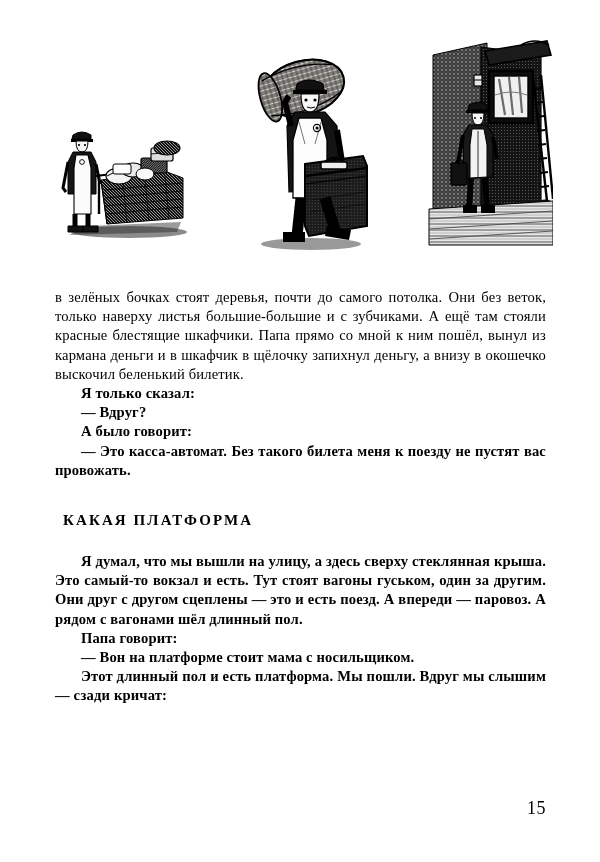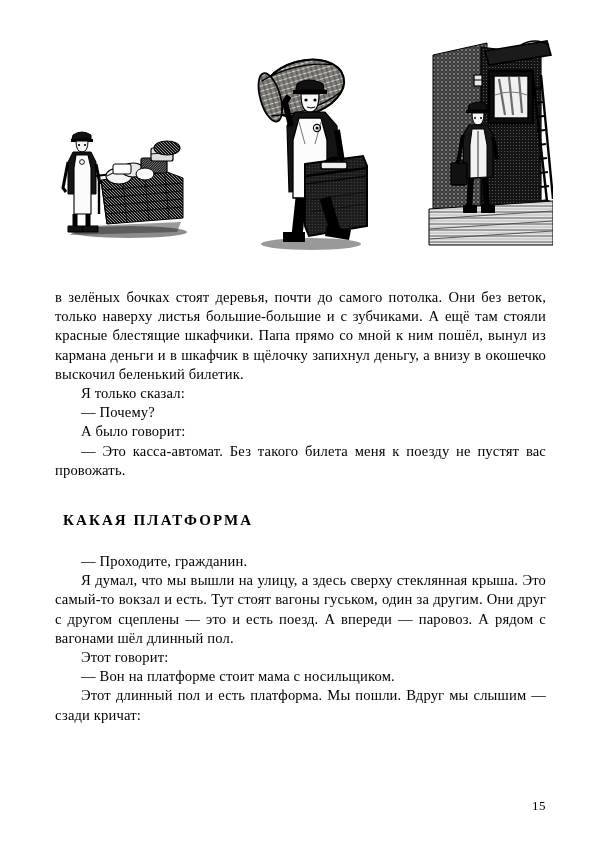--- a/index.html
+++ b/index.html
@@ -43,21 +43,21 @@
   }
   p {
     margin: 0;
     font-size: 14.6px;
     line-height: 19.2px;
     text-align: justify;
     text-justify: inter-word;
     letter-spacing: 0.15px;
     hyphens: manual;
   }
-  p.indent { text-indent: 26px; }
+  p.indent { text-indent: 26px; font-weight: bold; }
   p.noindent { text-indent: 0; }
   p.lastline { text-align: left; }
 
   h2.section-heading {
     margin: 8px;
     padding: 22px 0 0 0;
     font-size: 15px;
     font-weight: bold;
     letter-spacing: 2.1px;
     line-height: 20px;
@@ -65,21 +65,21 @@
     text-transform: none;
   }
   .after-heading { padding-top: 14px; }
 
   .pagenum {
     position: absolute;
     left: 0;
     top: 798px;
     width: 546px;
     text-align: right;
-    font-size: 13px;
+    font-size: 18px;
     letter-spacing: 0.5px;
   }
 </style>
 </head>
 <body>
 
 <div class="page">
 
   <div class="illustrations">
 
@@ -263,30 +263,29 @@
         <path d="M38 172 L52 172 L52 180 L38 180 Z" fill="#000"></path>
         <path d="M56 172 L70 172 L70 180 L56 180 Z" fill="#000"></path>
       </svg>
     </div>
   </div>
 
   <div class="body-text">
 
     <p class="noindent">в зелёных бочках стоят деревья, почти до самого потолка. Они без веток, только наверху листья большие-большие и с зубчиками. А ещё там стояли красные блестящие шкафчики. Папа прямо со мной к ним пошёл, вынул из кармана деньги и в шкафчик в щёлочку запихнул деньгу, а внизу в окошечко выскочил беленький билетик.</p>
     <p class="indent lastline">Я только сказал:</p>
-    <p class="indent lastline">— Почему?</p>
+    <p class="indent lastline">— Вдруг?</p>
     <p class="indent lastline">А было говорит:</p>
     <p class="indent">— Это касса-автомат. Без такого билета меня к поезду не пустят вас провожать.</p>
 
     <h2 class="section-heading">КАКАЯ ПЛАТФОРМА</h2>
 
     <div class="after-heading">
-      <p class="indent lastline">— Проходите, гражданин.</p>
       <p class="indent">Я думал, что мы вышли на улицу, а здесь сверху стеклянная крыша. Это самый-то вокзал и есть. Тут стоят вагоны гуськом, один за другим. Они друг с другом сцеплены — это и есть поезд. А впереди — паровоз. А рядом с вагонами шёл длинный пол.</p>
-      <p class="indent lastline">Этот говорит:</p>
+      <p class="indent lastline">Папа говорит:</p>
       <p class="indent lastline">— Вон на платформе стоит мама с носильщиком.</p>
       <p class="indent">Этот длинный пол и есть платформа. Мы пошли. Вдруг мы слышим — сзади кричат:</p>
     </div>
   </div>
 
   <div class="pagenum">15</div>
 
 </div>
 
 </body></html>

